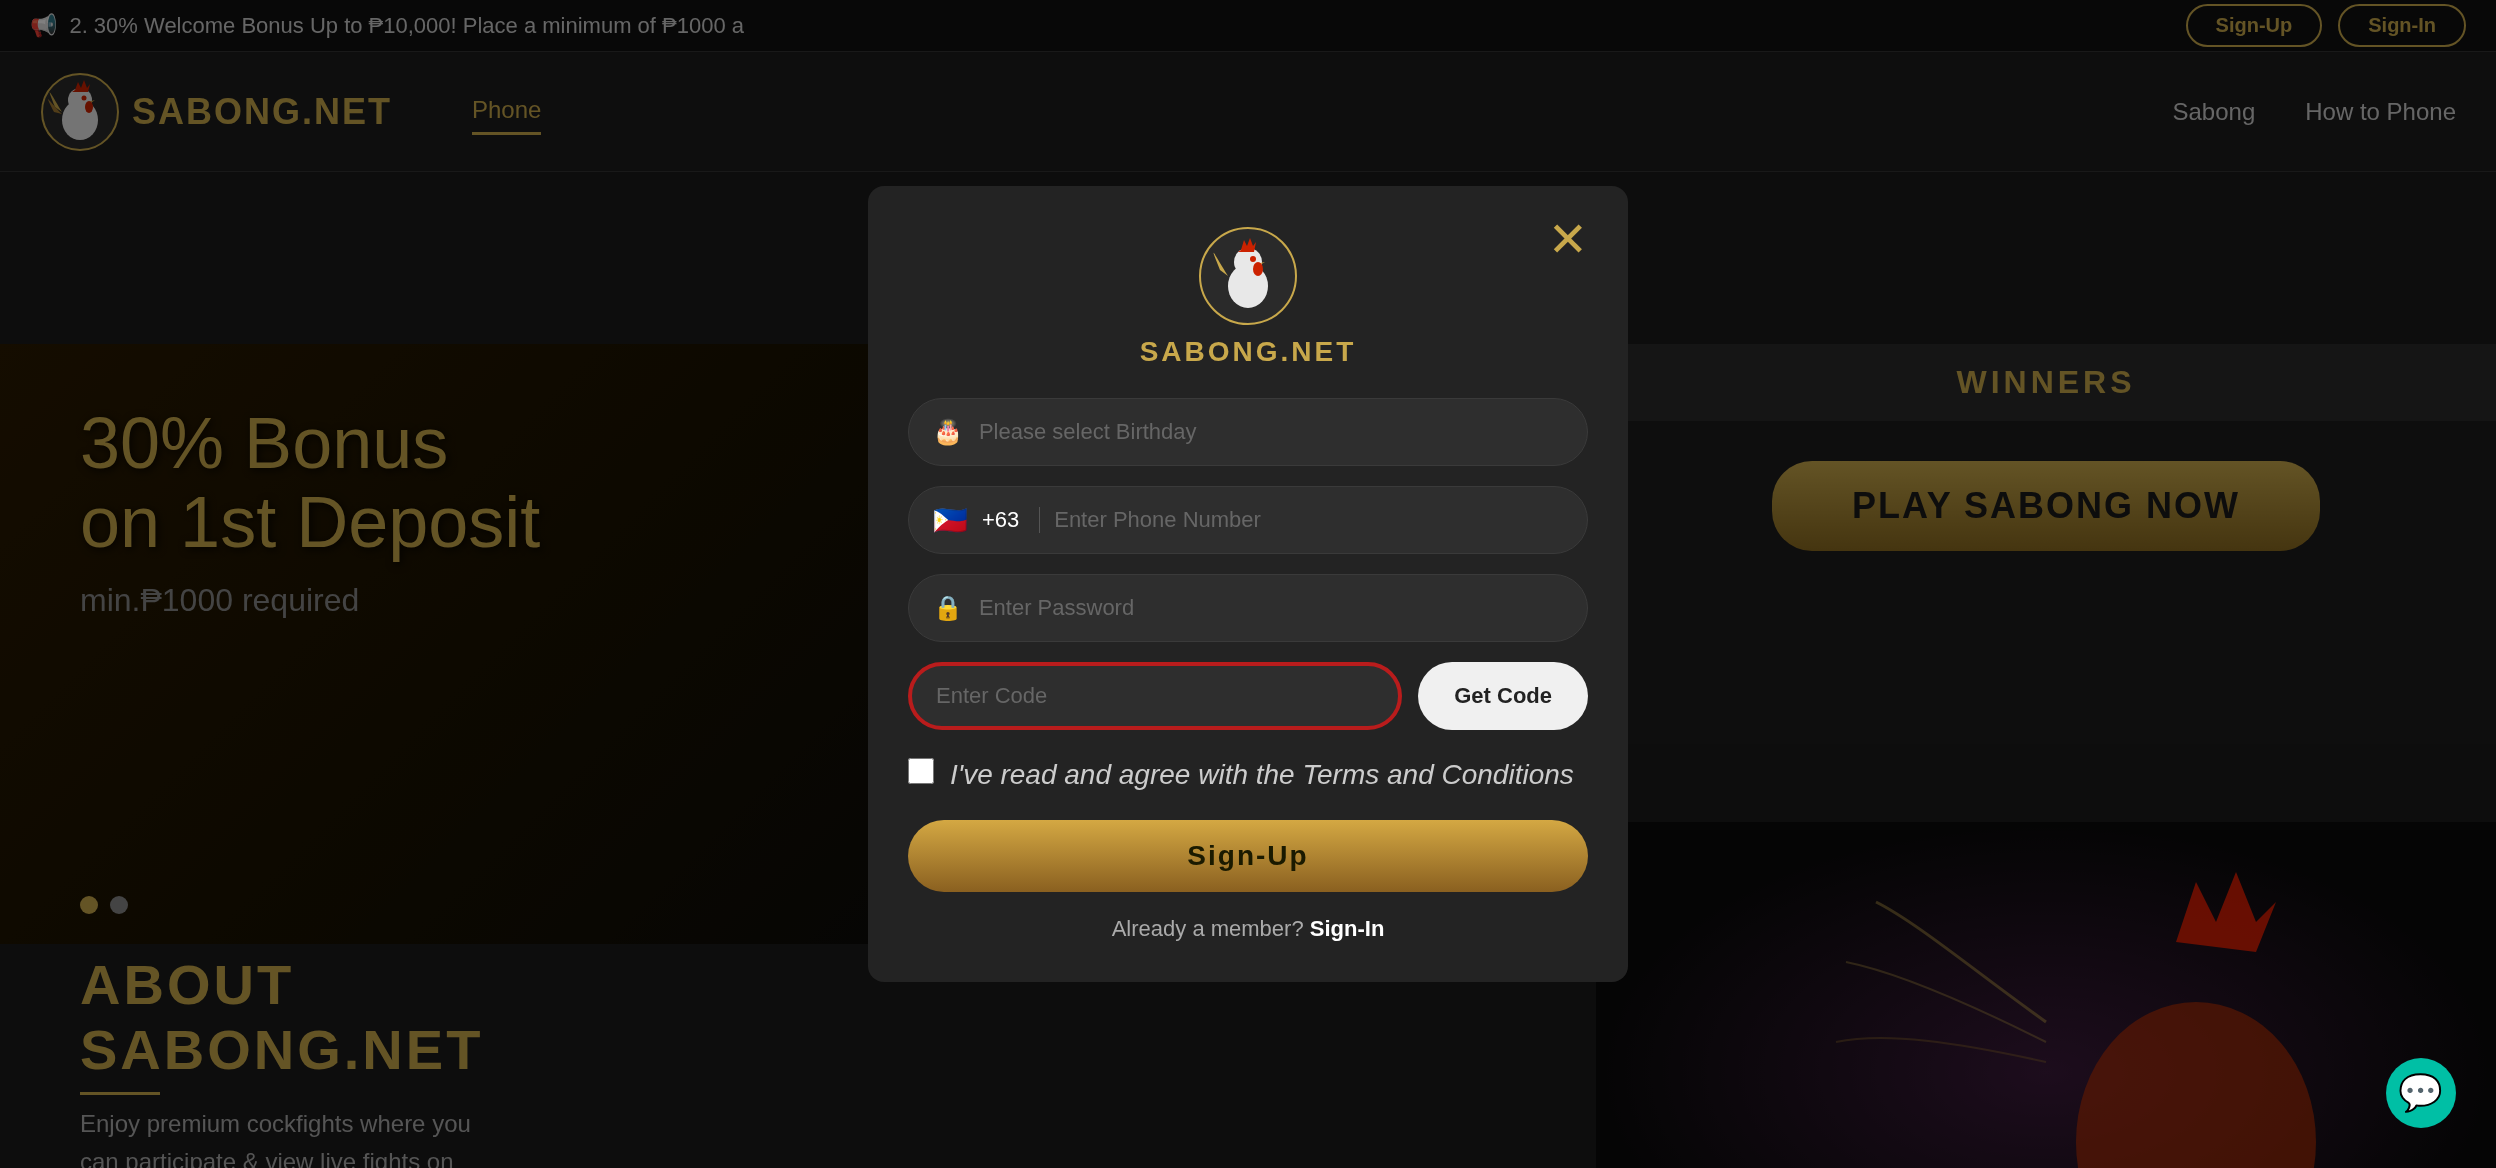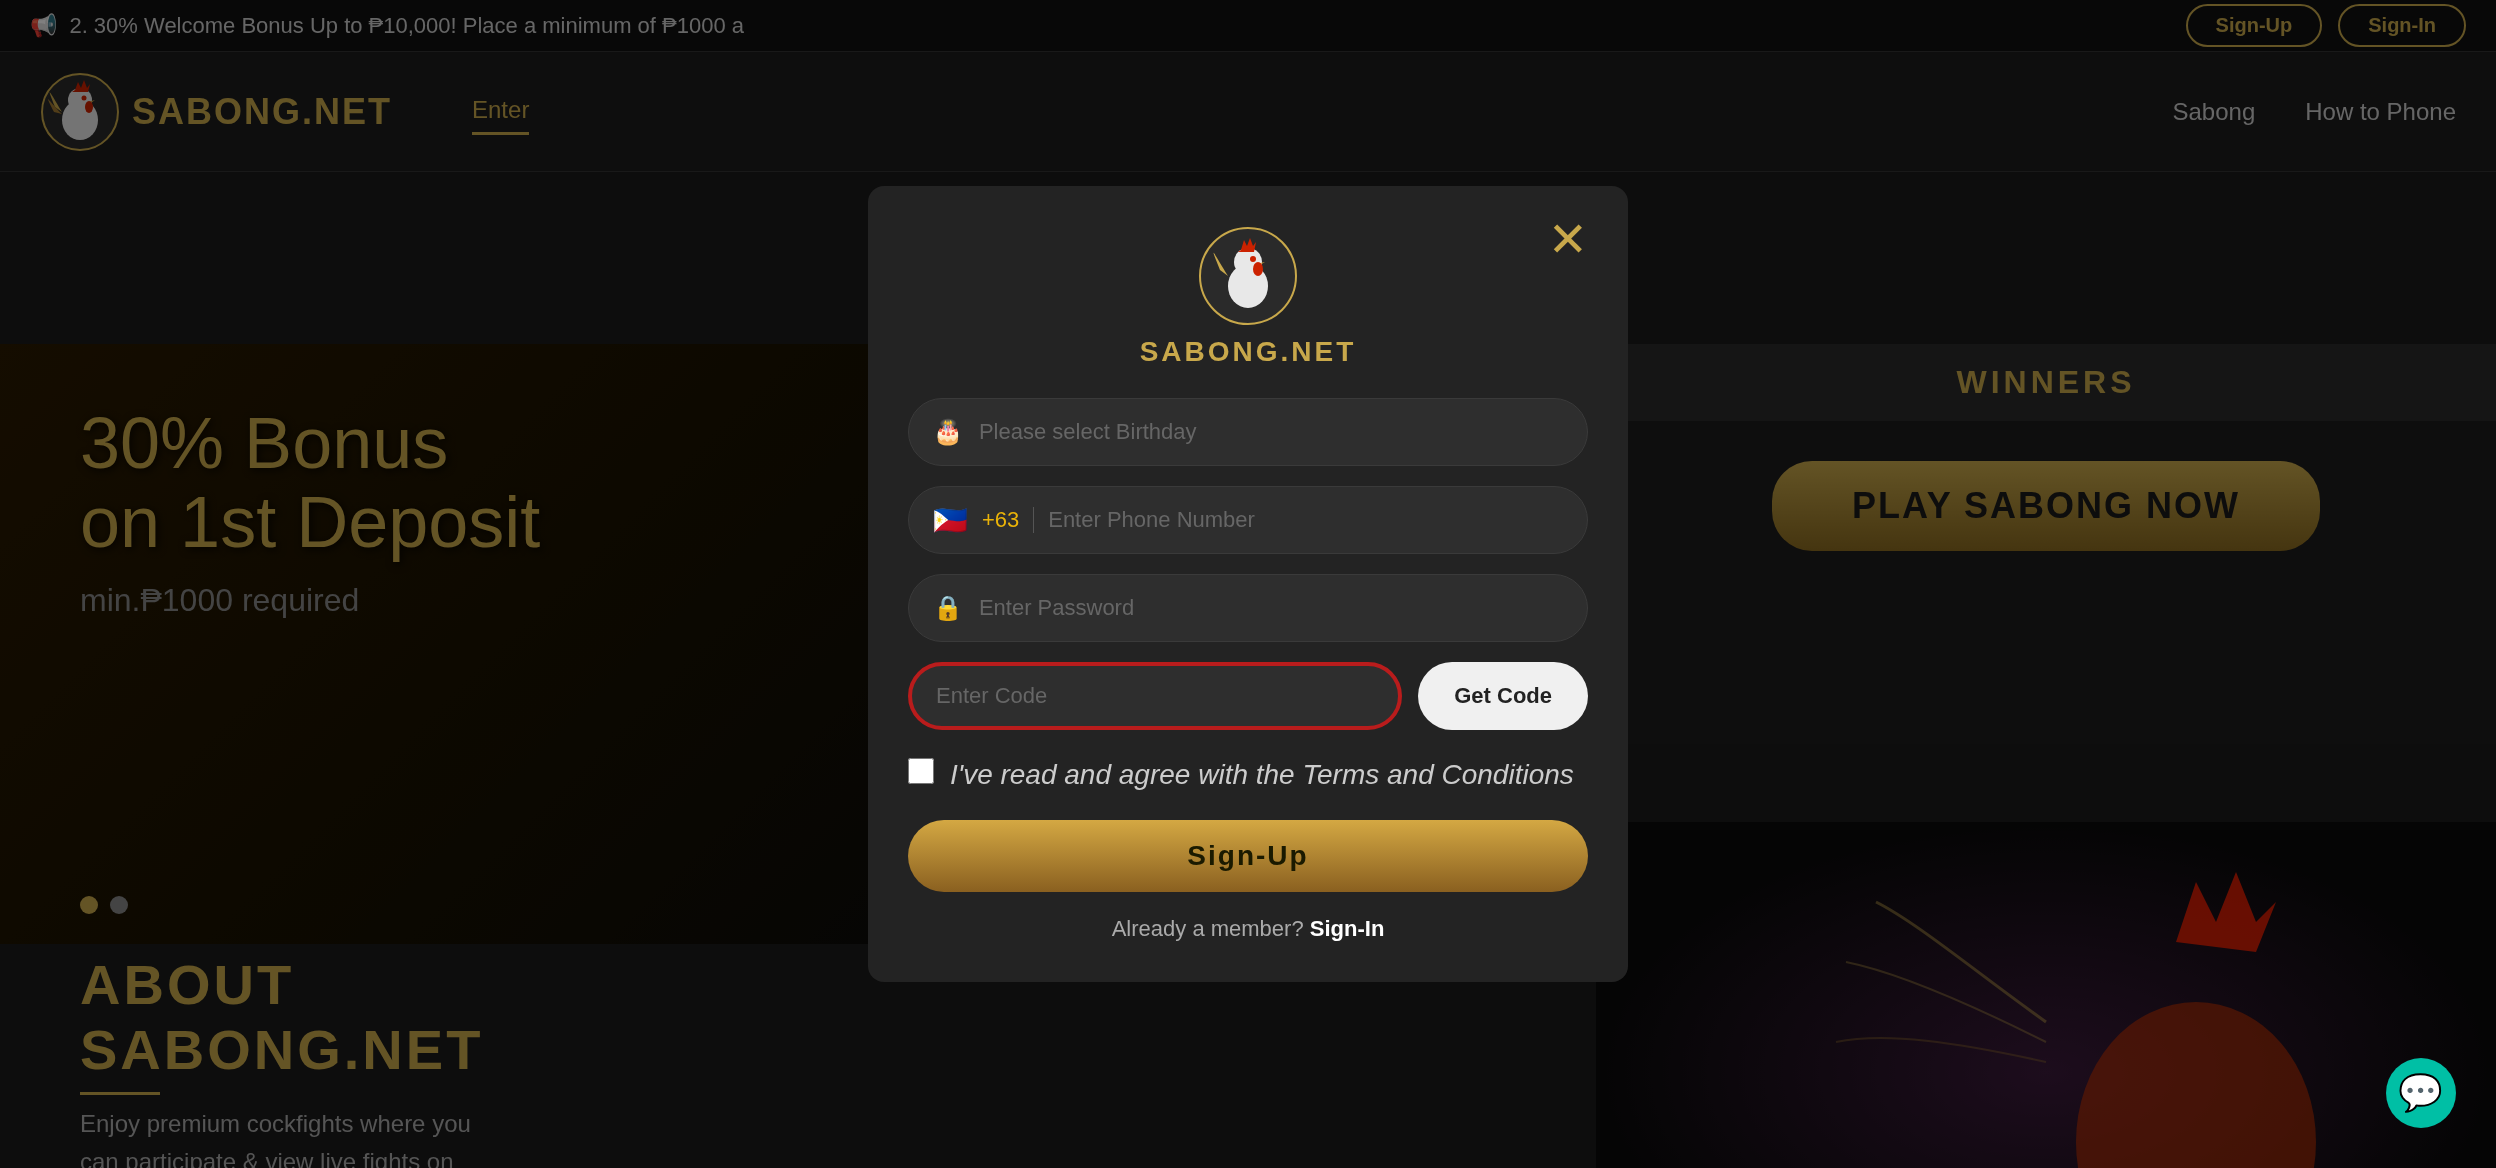--- a/index.html
+++ b/index.html
@@ -331,24 +331,24 @@
       border-radius: 40px;
       padding: 0 24px;
       height: 68px;
       border: 1px solid #3a3a3a;
       gap: 14px;
     }
     .phone-flag {
       font-size: 28px;
     }
     .phone-code {
-      color: #eab308;
+      color: #ffffff;
       font-size: 22px;
       border-right: 1px solid #555;
-      padding-right: 14px;
+      padding-right: 20px;
     }
     .phone-input {
       background: transparent;
       border: none;
       outline: none;
       color: #888;
       font-size: 22px;
       width: 100%;
     }
     .phone-input::placeholder {
@@ -468,21 +468,21 @@
       <circle cx="44" cy="26" r="2.5" fill="#cc2200"></circle>
 
       <ellipse cx="49" cy="35" rx="4" ry="6" fill="#cc2200"></ellipse>
 
       <path d="M22,40 C10,20 5,10 15,35 Z" fill="#c8a84b"></path>
       <path d="M22,42 C8,28 3,18 14,40 Z" fill="#a07830"></path>
     </svg>
     <span class="logo-text">SABONG.NET</span>
   </div>
   <div class="nav-items">
-    <div class="nav-item">Enter</div>
+    <div class="nav-item">Phone</div>
   </div>
   <div class="nav-spacer"></div>
   <div class="nav-right">
     <div class="nav-right-item">Sabong</div>
     <div class="nav-right-item">How to Phone</div>
   </div>
 </div>
 
 <div class="main-bg">
 

